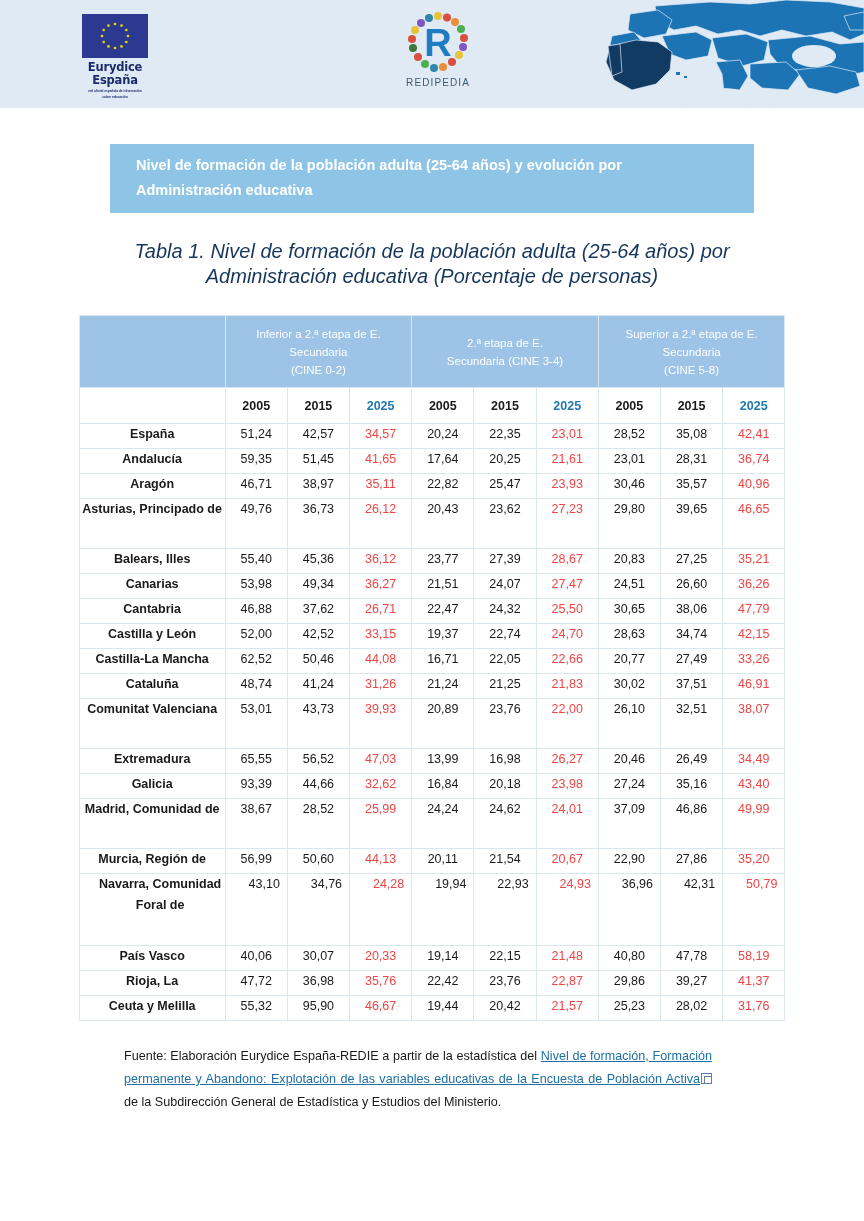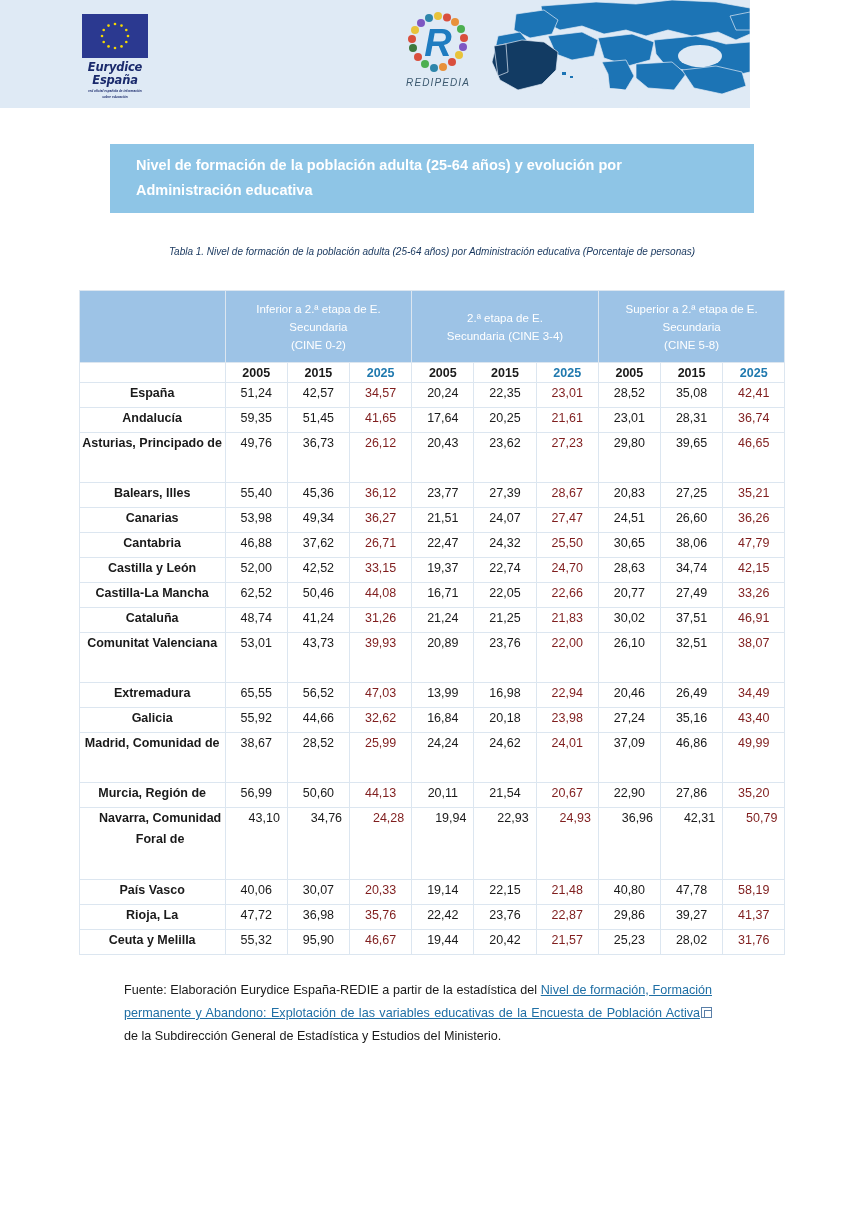--- a/index.html
+++ b/index.html
@@ -6,25 +6,24 @@
   html, body {
     margin: 0; padding: 0;
     width: 864px; height: 1221px;
     background: #ffffff;
     font-family: "Liberation Sans", sans-serif;
   }
 
   
   .banner {
     position: relative;
-    width: 750px;
+    width: 864px;
     height: 108px;
     background: #dfeaf5;
     overflow: hidden;
-    font-style: italic;
   }
   .banner-map {
     position: absolute;
     right: 0; top: 0;
     width: 264px; height: 108px;
   }
   .logo-eurydice {
     position: absolute;
     left: 76px; top: 14px;
     width: 78px;
@@ -92,21 +91,21 @@
     font-weight: bold;
     font-size: 14.5px;
     line-height: 25px;
     text-align: left;
     padding: 9px 26px 10px 26px;
   }
   .table-caption {
     margin: 26px 54px 0 54px;
     text-align: center;
     font-style: italic;
-    font-size: 10px;
+    font-size: 20px;
     line-height: 25px;
     color: #17365d;
   }
 
   
   table.data {
     margin: 26px auto 0 auto;
     width: 706px;
     border-collapse: collapse;
     table-layout: fixed;
@@ -130,21 +129,21 @@
     padding: 2px 6px;
   }
   .corner-head {
     background: #9dc3e6;
     border: 1px solid #9dc3e6;
   }
   .yr-head {
     font-weight: bold;
     font-size: 12.5px;
     text-align: center;
-    height: 20px;
+    height: 36px;
     color: #1a1a1a;
     background: #ffffff;
   }
   .yr-head.hl { color: #2079ae; margin-top: 33px; }
   .blank-head { background: #ffffff; border-left: none; }
 
   td.rname {
     font-weight: bold;
     font-size: 12.5px;
     text-align: center;
@@ -154,21 +153,21 @@
     line-height: 21px;
   }
   td.val {
     font-size: 12.5px;
     text-align: center;
     color: #1a1a1a;
     vertical-align: top;
     padding: 4px 4px;
     line-height: 21px;
   }
-  td.val.hl { color: #7f1d1d; }
+  td.val.hl { color: #ef4444; }
   tr.r1 td { height: 25px; }
   tr.r2 td { height: 50px; }
   tr.r3 td { height: 72px; padding-left: 16px; }
 
   
   .source {
     margin: 24px 90px 0 62px;
     font-size: 12.6px;
     line-height: 23px;
     color: #1a1a1a;
@@ -351,20 +350,32 @@
           <td class="val">59,35</td>
           <td class="val">51,45</td>
           <td class="val hl">41,65</td>
           <td class="val">17,64</td>
           <td class="val">20,25</td>
           <td class="val hl">21,61</td>
           <td class="val">23,01</td>
           <td class="val">28,31</td>
           <td class="val hl">36,74</td>
         </tr>
+        <tr class="r1">
+          <td class="rname">Aragón</td>
+          <td class="val">46,71</td>
+          <td class="val">38,97</td>
+          <td class="val hl">35,11</td>
+          <td class="val">22,82</td>
+          <td class="val">25,47</td>
+          <td class="val hl">23,93</td>
+          <td class="val">30,46</td>
+          <td class="val">35,57</td>
+          <td class="val hl">40,96</td>
+        </tr>
         <tr class="r2">
           <td class="rname">Asturias, Principado de</td>
           <td class="val">49,76</td>
           <td class="val">36,73</td>
           <td class="val hl">26,12</td>
           <td class="val">20,43</td>
           <td class="val">23,62</td>
           <td class="val hl">27,23</td>
           <td class="val">29,80</td>
           <td class="val">39,65</td>
@@ -454,28 +465,28 @@
           <td class="val">32,51</td>
           <td class="val hl">38,07</td>
         </tr>
         <tr class="r1">
           <td class="rname">Extremadura</td>
           <td class="val">65,55</td>
           <td class="val">56,52</td>
           <td class="val hl">47,03</td>
           <td class="val">13,99</td>
           <td class="val">16,98</td>
-          <td class="val hl">22,94</td>
+          <td class="val hl">26,27</td>
           <td class="val">20,46</td>
           <td class="val">26,49</td>
           <td class="val hl">34,49</td>
         </tr>
         <tr class="r1">
           <td class="rname">Galicia</td>
-          <td class="val">55,92</td>
+          <td class="val">93,39</td>
           <td class="val">44,66</td>
           <td class="val hl">32,62</td>
           <td class="val">16,84</td>
           <td class="val">20,18</td>
           <td class="val hl">23,98</td>
           <td class="val">27,24</td>
           <td class="val">35,16</td>
           <td class="val hl">43,40</td>
         </tr>
         <tr class="r2">

